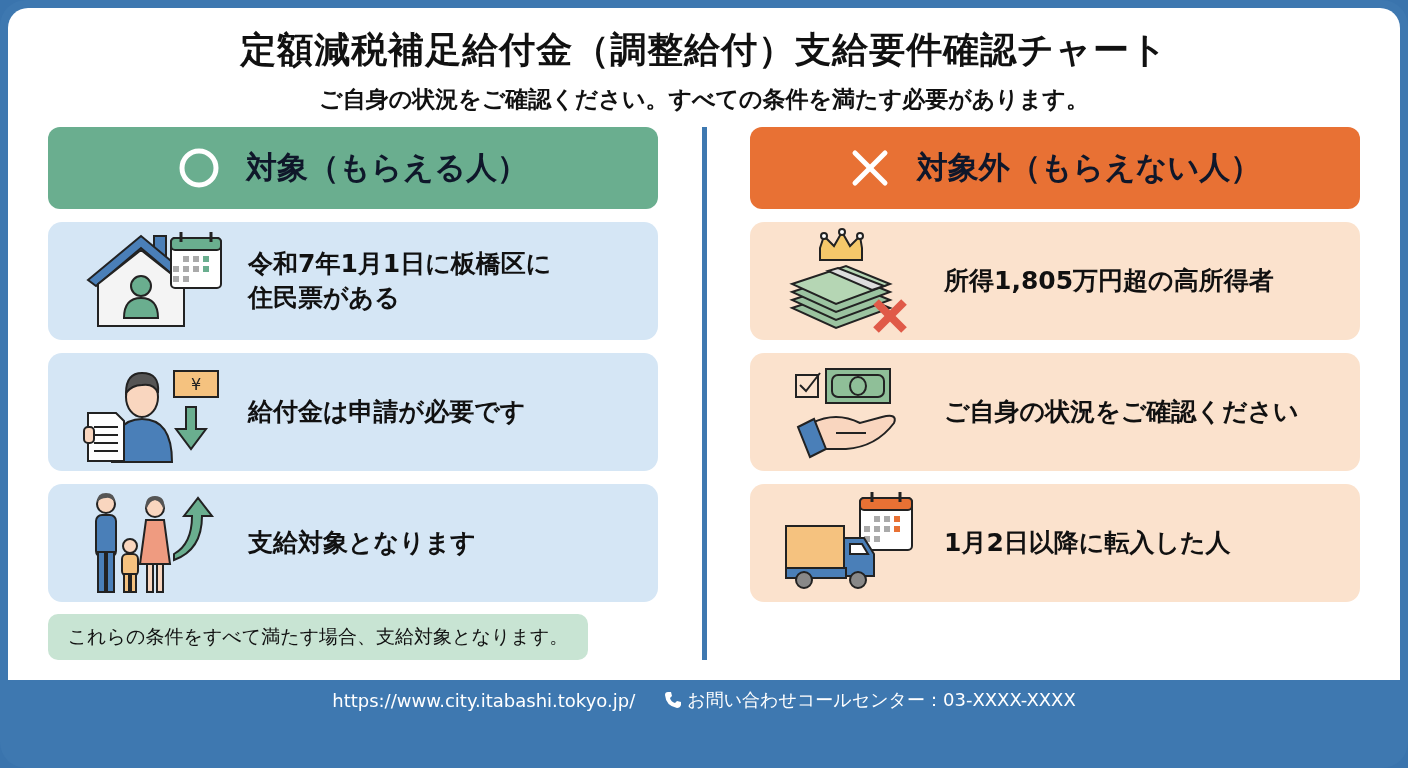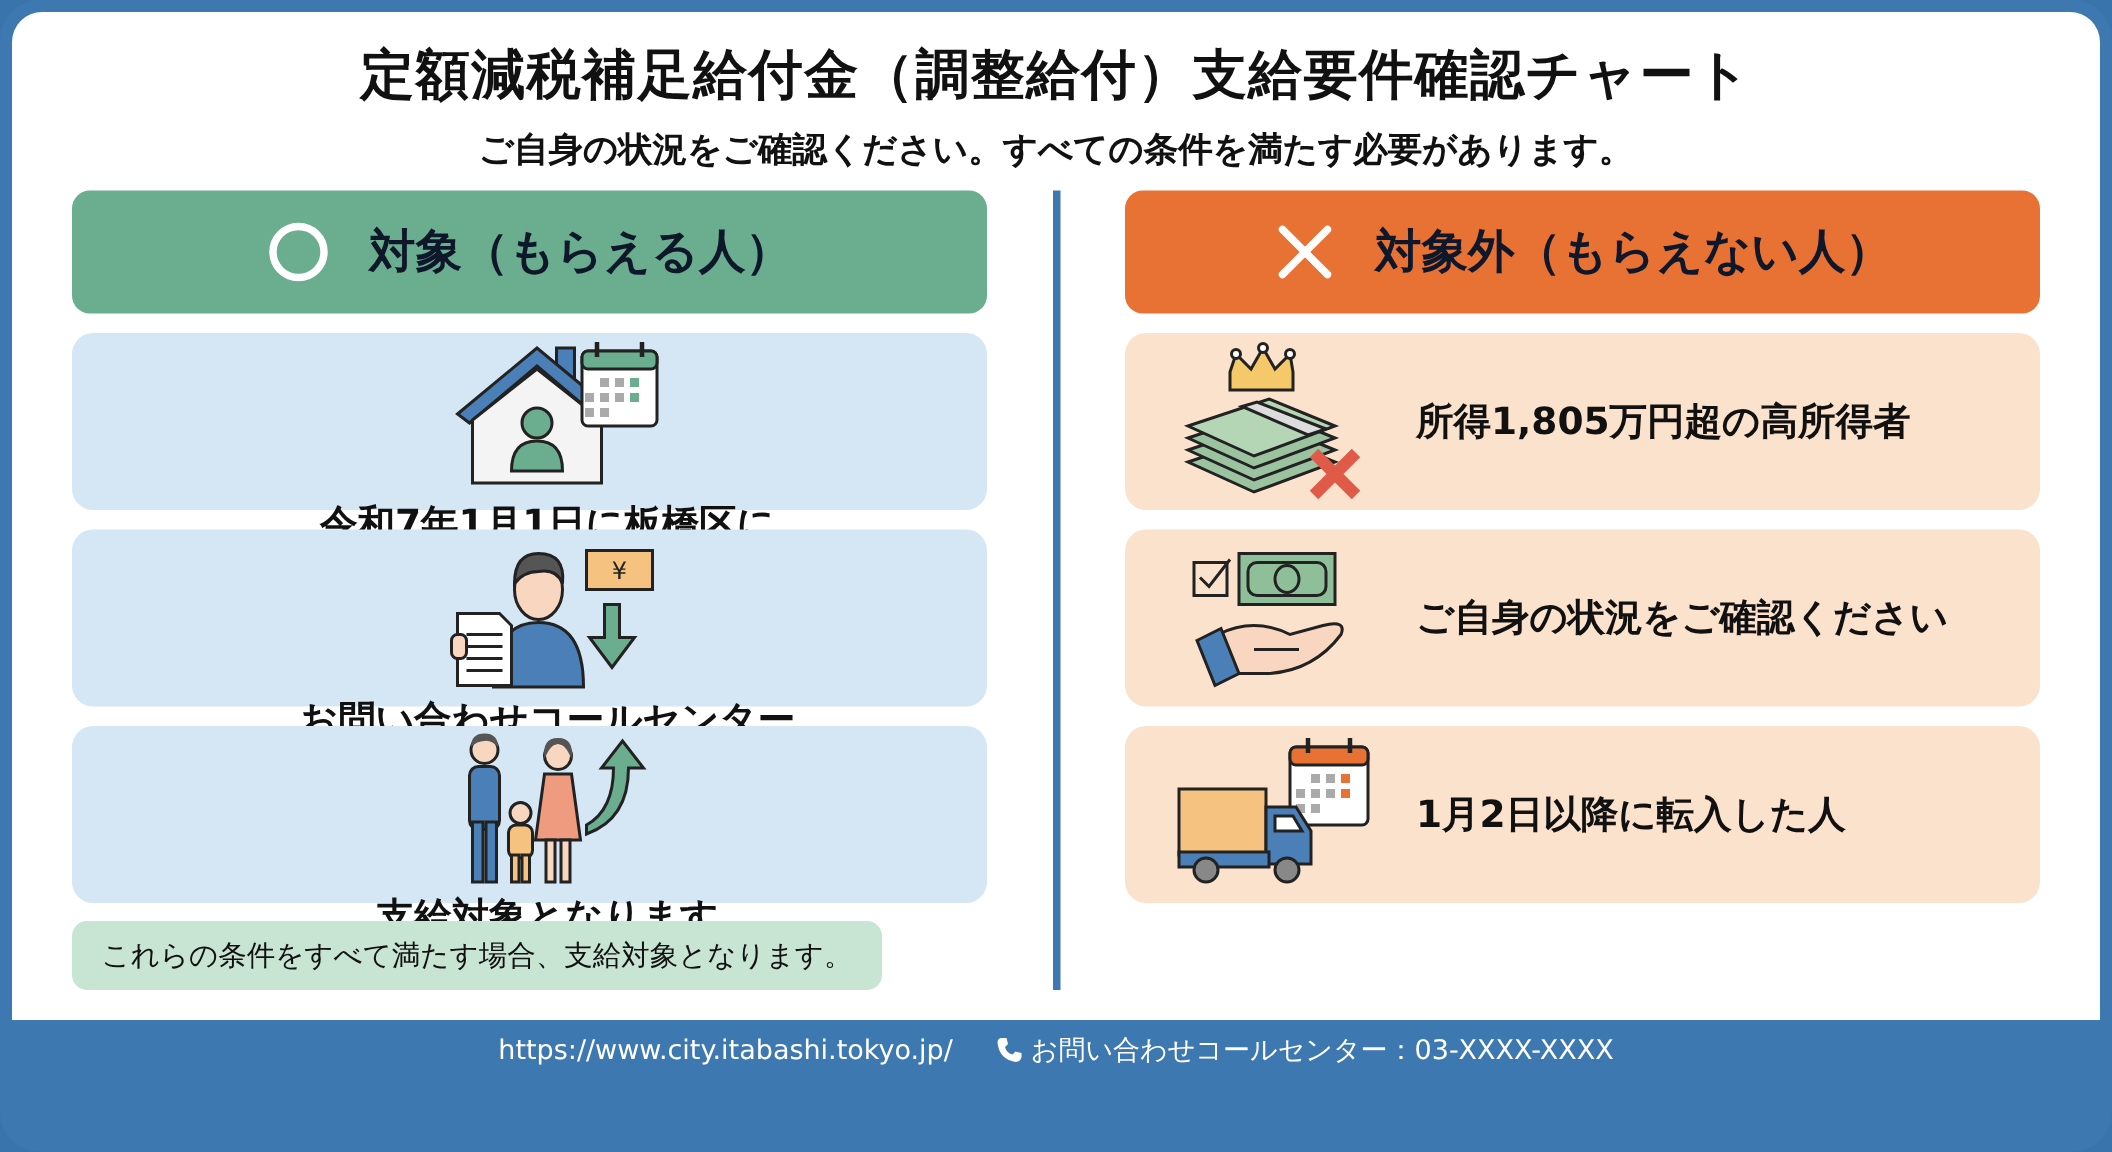--- a/index.html
+++ b/index.html
@@ -31,21 +31,21 @@
       height: 82px; border-radius: 12px; display: flex; align-items: center; justify-content: center;
       color: #0f172a; font-size: 31px; font-weight: bold; gap: 26px;
     }
     .left .col-header { background: #6aae8f; }
     .right .col-header { background: #e87134; }
     .hdr-icon { width: 42px; height: 42px; display: inline-block; }
     .card {
       position: absolute; left: 0; width: 610px; height: 118px; border-radius: 14px;
       display: flex; align-items: center;
     }
-    .left .card { background: #d5e6f5; flex-direction: column; }
+    .left .card { background: #d5e6f5; }
     .right .card { background: #fbe2cd; }
     .card.c1 { top: 95px; }
     .card.c2 { top: 226px; }
     .card.c3 { top: 357px; }
     .card-icon { width: 150px; height: 110px; margin-left: 26px; flex-shrink: 0; }
     .card-text {
       margin-left: 24px; font-size: 25px; font-weight: bold; color: #111; line-height: 1.36;
     }
     .right .card-text { margin-left: 18px; }
     .note {
@@ -124,21 +124,21 @@
           <line x1="20" y1="78" x2="44" y2="78"></line>
           <line x1="20" y1="86" x2="44" y2="86"></line>
           <line x1="20" y1="94" x2="44" y2="94"></line>
         </g>
       <rect x="10" y="70" width="10" height="16" rx="4" fill="#f9d6bf" stroke="#222" stroke-width="2"></rect>
       <rect x="100" y="14" width="44" height="26" fill="#f5c27f" stroke="#222" stroke-width="2"></rect>
       <text x="122" y="33" text-anchor="middle" font-size="16" font-family="DejaVu Sans, sans-serif" fill="#222">¥</text>
       <polygon points="112,50 122,50 122,72 132,72 117,92 102,72 112,72" fill="#6aae8f" stroke="#222" stroke-width="2"></polygon>
     </svg>
     <div class="card-text">
-      <div>お問い合わせコールセンター</div>
+      <div>給付金は申請が必要です</div>
     </div>
   </div>
 
   <div class="card c3">
     <svg class="card-icon" viewBox="0 0 150 110">
       <circle cx="32" cy="16" r="9" fill="#f9d6bf" stroke="#222" stroke-width="2"></circle>
       <path d="M23 14 Q23 5 32 5 Q41 5 41 14 Q36 9 32 10 Q27 10 23 14 Z" fill="#555"></path>
       <rect x="22" y="27" width="20" height="42" rx="6" fill="#4a7fb8" stroke="#222" stroke-width="2"></rect>
       <rect x="24" y="64" width="7" height="40" fill="#4a7fb8" stroke="#222" stroke-width="2"></rect>
       <rect x="33" y="64" width="7" height="40" fill="#4a7fb8" stroke="#222" stroke-width="2"></rect>

